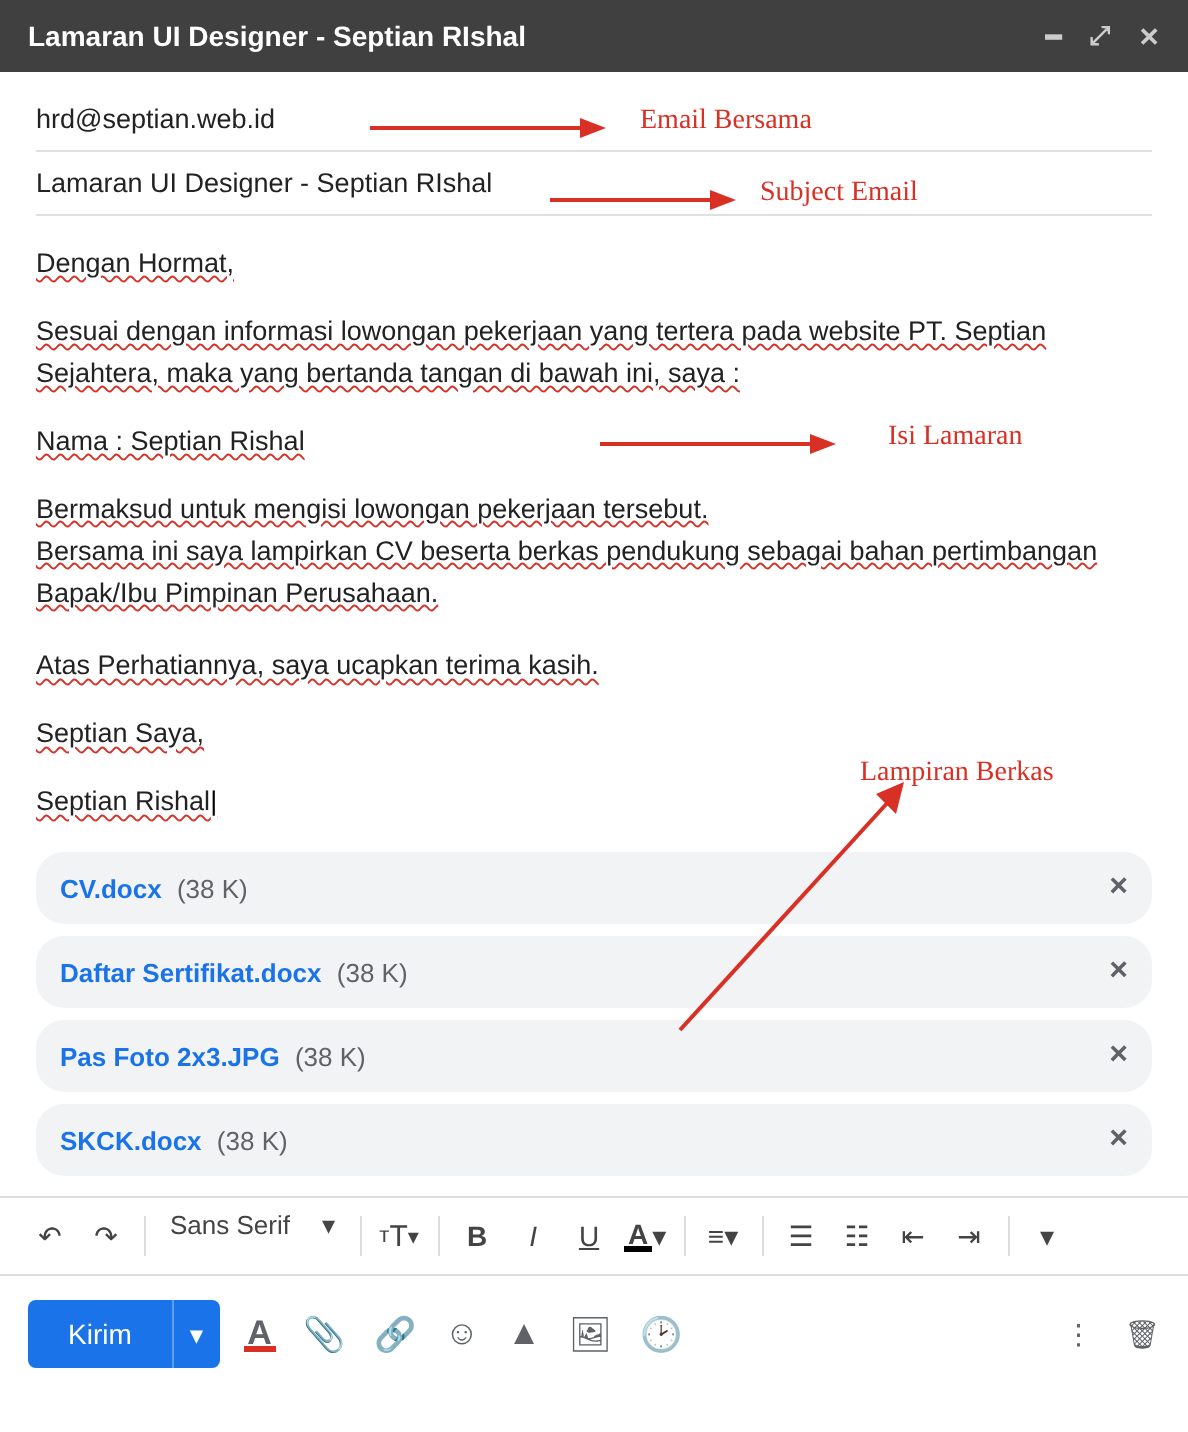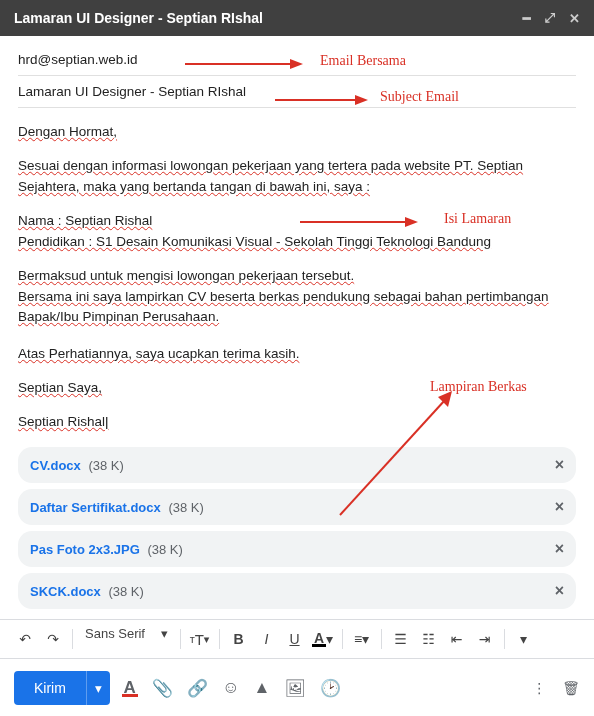--- a/index.html
+++ b/index.html
@@ -116,21 +116,21 @@
   </div>
 
   <div class="field-row">
     <span>Lamaran UI Designer - Septian RIshal</span>
   </div>
 
   <div class="email-content">
     <p><span class="underline-red">Dengan Hormat,</span></p>
     <p><span class="underline-red">Sesuai dengan informasi lowongan pekerjaan yang tertera pada website PT. Septian Sejahtera, maka yang bertanda tangan di bawah ini, saya :</span></p>
     <p style="margin-bottom:0;"><span class="underline-red">Nama : Septian Rishal</span><br>
-       <span class="underline-red">Pendidikan : S1 Desain Komunikasi Visual - Sekolah Tinggi Teknologi Bandung</span></p>
+       </p>
     <p style="margin-top:13px; margin-bottom:16px;"><span class="underline-red">Bermaksud untuk mengisi lowongan pekerjaan tersebut.</span><br>
        <span class="underline-red">Bersama ini saya lampirkan CV beserta berkas pendukung sebagai bahan pertimbangan Bapak/Ibu Pimpinan Perusahaan.</span></p>
     <p style="margin-top:13px;"><span class="underline-red">Atas Perhatiannya, saya ucapkan terima kasih.</span></p>
     <p><span class="underline-red">Septian Saya,</span></p>
     <p style="margin-bottom:6px;"><span class="underline-red cursor-line">Septian Rishal</span></p>
   </div>
 
   <div class="attachments">
     <div class="attachment">
       <span><span class="att-name">CV.docx</span> <span class="att-size">(38 K)</span></span>

